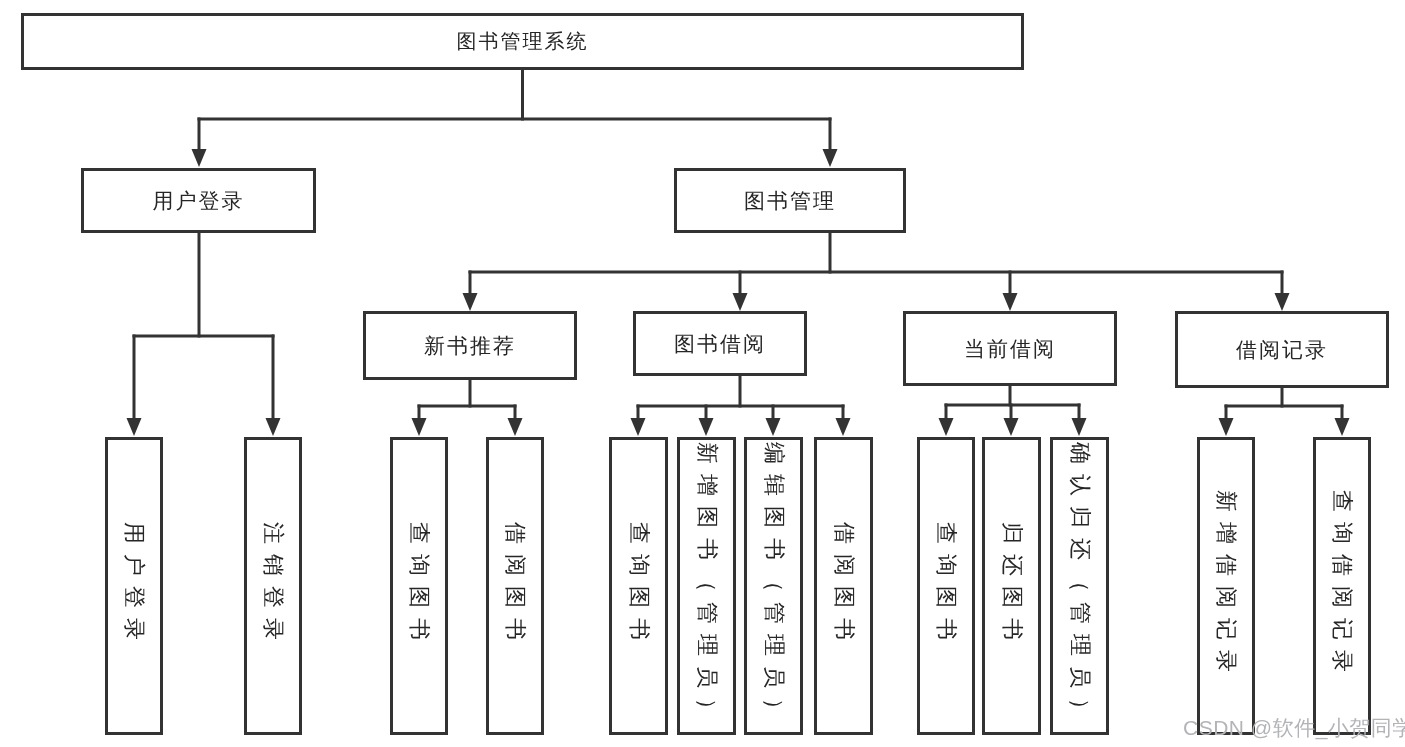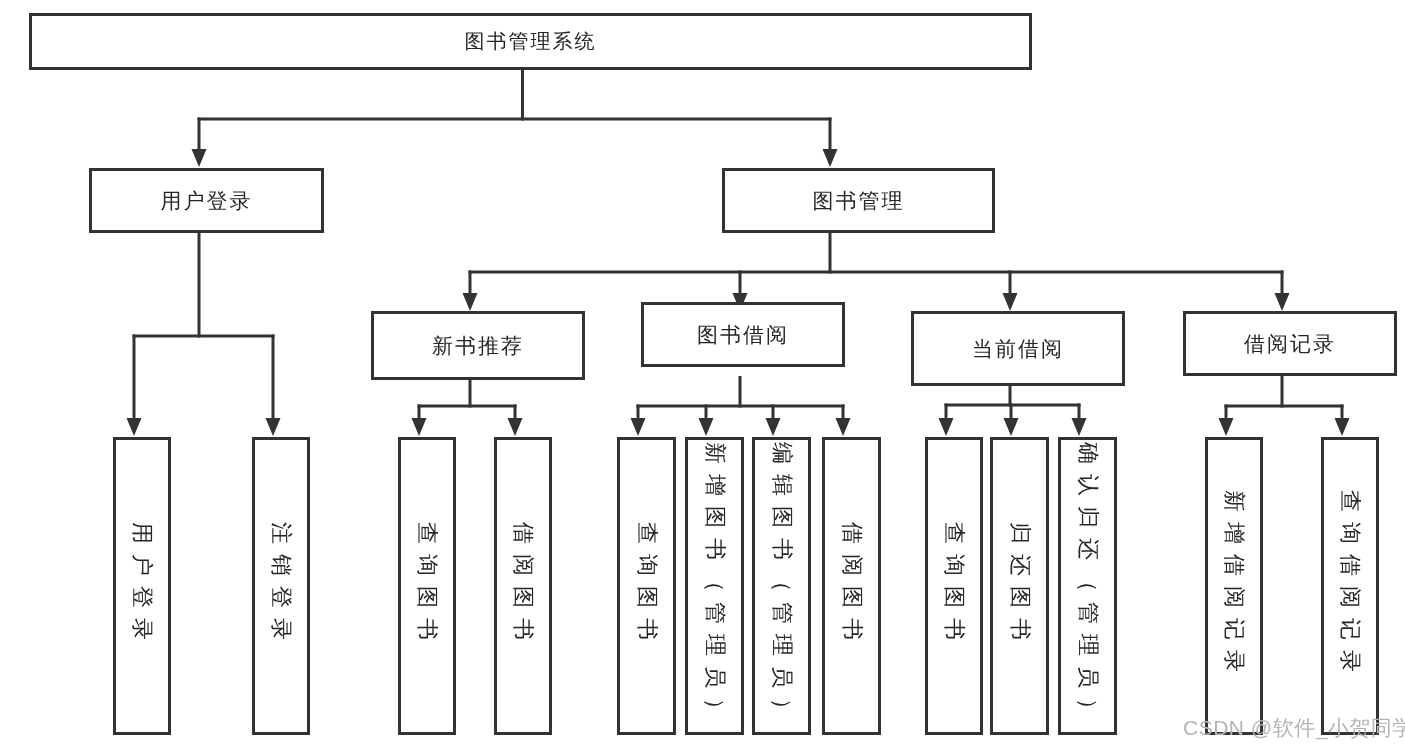--- a/index.html
+++ b/index.html
@@ -22,21 +22,20 @@
   svg.connectors{position:absolute;left:0;top:0;z-index:1;}
   svg.connectors path{stroke:var(--line);stroke-width:3;fill:none;}
   svg.connectors polygon{fill:var(--line);stroke:none;}
   .node{
     position:absolute;
     box-sizing:border-box;
     border:3px solid var(--line);
     background:var(--box-fill);
     display:flex;align-items:center;justify-content:center;
     z-index:2;
-    margin-left:8px;
   }
   .hnode{font-size:21px;letter-spacing:2px;}
   .rootnode{font-size:20px;letter-spacing:2px;}
   .leaf span{
     writing-mode:vertical-rl;
     text-orientation:sideways;
     font-size:22px;
     line-height:1.1;
     letter-spacing:10px;
     white-space:nowrap;
@@ -118,34 +117,34 @@
     <polygon points="1334.5,418 1349.5,418 1342,436"></polygon>
   </svg>
 
   <div class="node rootnode" style="left:21px;top:13px;width:1003px;height:57px;">
     <span>图书管理系统</span>
   </div>
 
   <div class="node hnode" style="left:81px;top:168px;width:235px;height:65px;">
     <span>用户登录</span>
   </div>
-  <div class="node hnode" style="left:714px;top:168px;width:273px;height:65px;">
+  <div class="node hnode" style="left:674px;top:168px;width:232px;height:65px;">
     <span>图书管理</span>
   </div>
 
   <div class="node hnode" style="left:363px;top:311px;width:214px;height:69px;">
     <span>新书推荐</span>
   </div>
-  <div class="node hnode" style="left:633px;top:302px;width:204px;height:65px;">
+  <div class="node hnode" style="left:633px;top:311px;width:174px;height:65px;">
     <span>图书借阅</span>
   </div>
   <div class="node hnode" style="left:903px;top:311px;width:214px;height:75px;">
     <span>当前借阅</span>
   </div>
-  <div class="node hnode" style="left:1175px;top:311px;width:214px;height:65px;">
+  <div class="node hnode" style="left:1175px;top:311px;width:214px;height:77px;">
     <span>借阅记录</span>
   </div>
 
   <div class="node leaf" style="left:105px;top:437px;width:58px;height:298px;">
     <span>用户登录</span>
   </div>
   <div class="node leaf" style="left:244px;top:437px;width:58px;height:298px;">
     <span>注销登录</span>
   </div>
 

